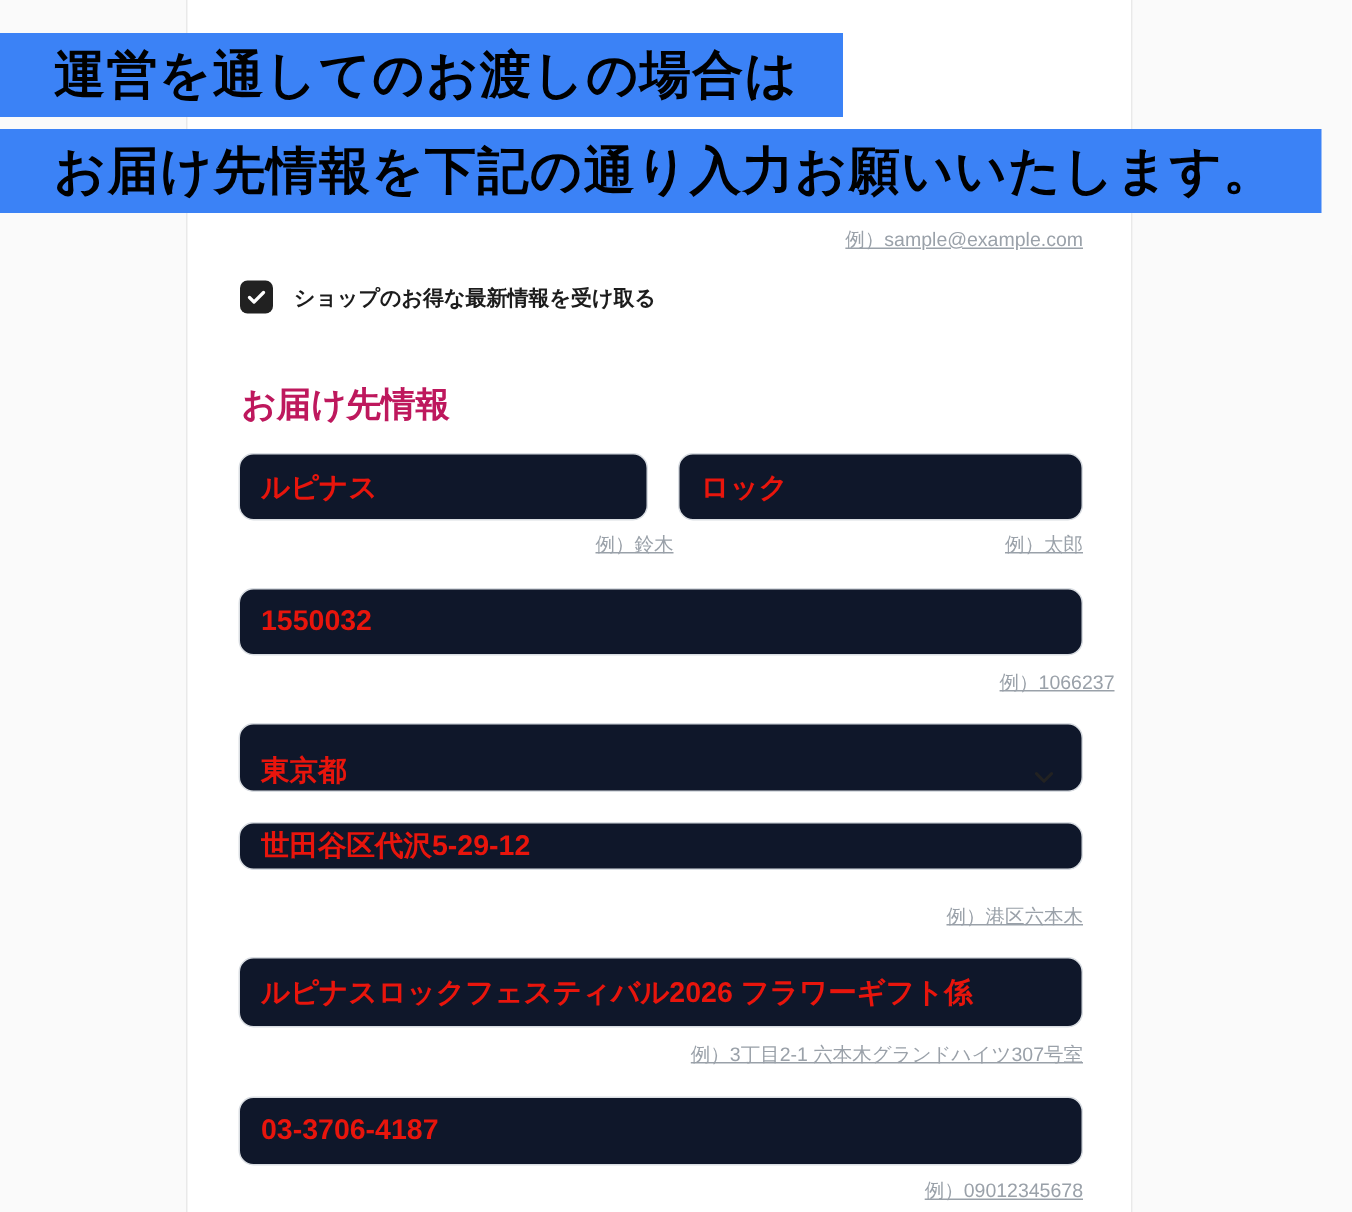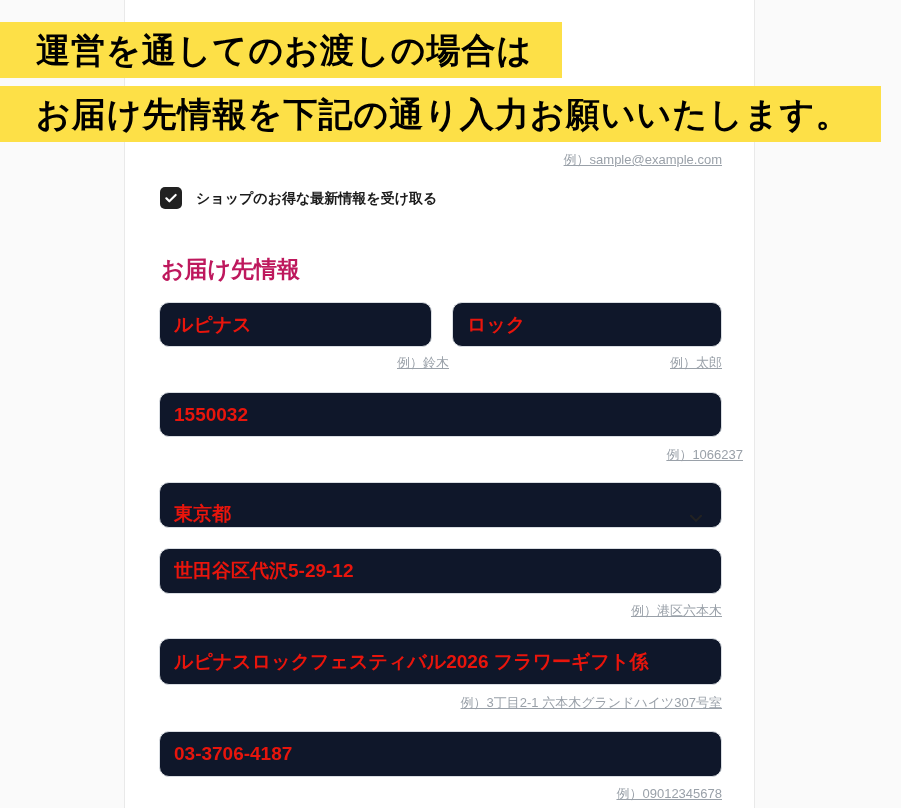--- a/index.html
+++ b/index.html
@@ -11,21 +11,21 @@
   
   .panel{
     position:absolute;left:124px;top:0;width:631px;height:808px;
     background:#ffffff;
     border-left:1px solid #e9e9e9;border-right:1px solid #e9e9e9;
     box-sizing:border-box;
   }
   
   .heading{position:absolute;top:22px;left:0;z-index:5;}
   .heading .line{
-    background:#fde047;width:fit-content;
+    background:#3b82f6;width:fit-content;
     font-size:34px;font-weight:900;color:#000;
     letter-spacing:1px;line-height:52px;
     padding:2px 30px 2px 36px;margin:0 0 8px 0;
     white-space:nowrap;
   }
   .hint{
     position:absolute;color:#9aa1a9;font-size:13px;line-height:15px;
     white-space:nowrap;
     text-decoration:underline;
   }
@@ -96,21 +96,21 @@
 <div class="field select" style="left:159px;top:482px;width:563px;height:46px;">
   <span>東京都</span>
   <span class="chev">
     <svg width="18" height="18" viewBox="0 0 16 16">
         <path d="M3.5 6l4.5 4.5L12.5 6" stroke="#222222" stroke-width="1.8" fill="none" stroke-linecap="round" stroke-linejoin="round"></path>
       </svg>
   </span>
 </div>
 
 <div class="input-wrap" style="left:159px;top:548px;width:563px;">
-  <input class="field" type="text" readonly="" style="height: 46px;" value="世田谷区代沢5-29-12">
+  <input class="field" type="text" readonly="" style="height: 32px;" value="世田谷区代沢5-29-12">
 </div>
 <div class="hint" style="top:603px;right:179px;">例）港区六本木</div>
 
 <div class="input-wrap" style="left:159px;top:638px;width:563px;">
   <input class="field" type="text" readonly="" style="height: 47px;" value="ルピナスロックフェスティバル2026 フラワーギフト係">
 </div>
 <div class="hint" style="top:695px;right:179px;">例）3丁目2-1 六本木グランドハイツ307号室</div>
 
 <div class="input-wrap" style="left:159px;top:731px;width:563px;">
   <input class="field" type="text" readonly="" style="height: 46px;" value="03-3706-4187">

